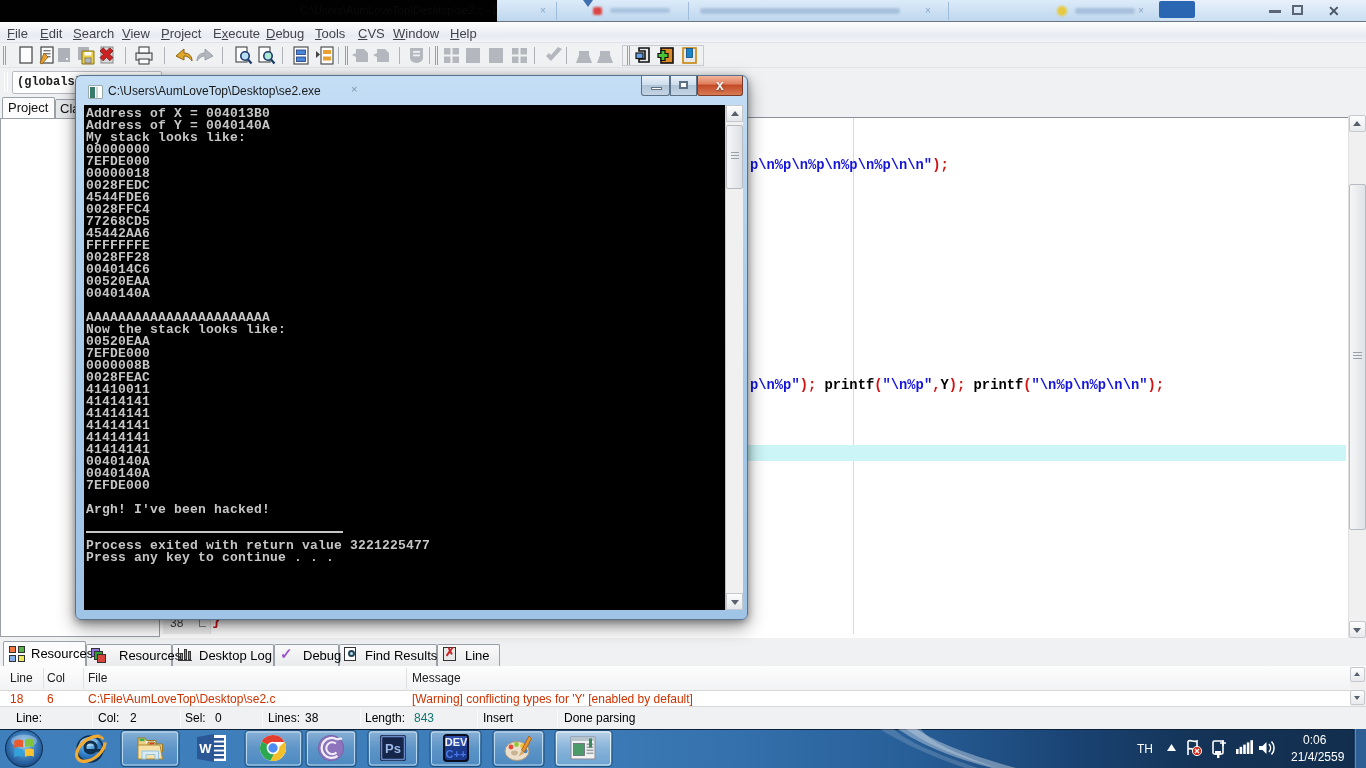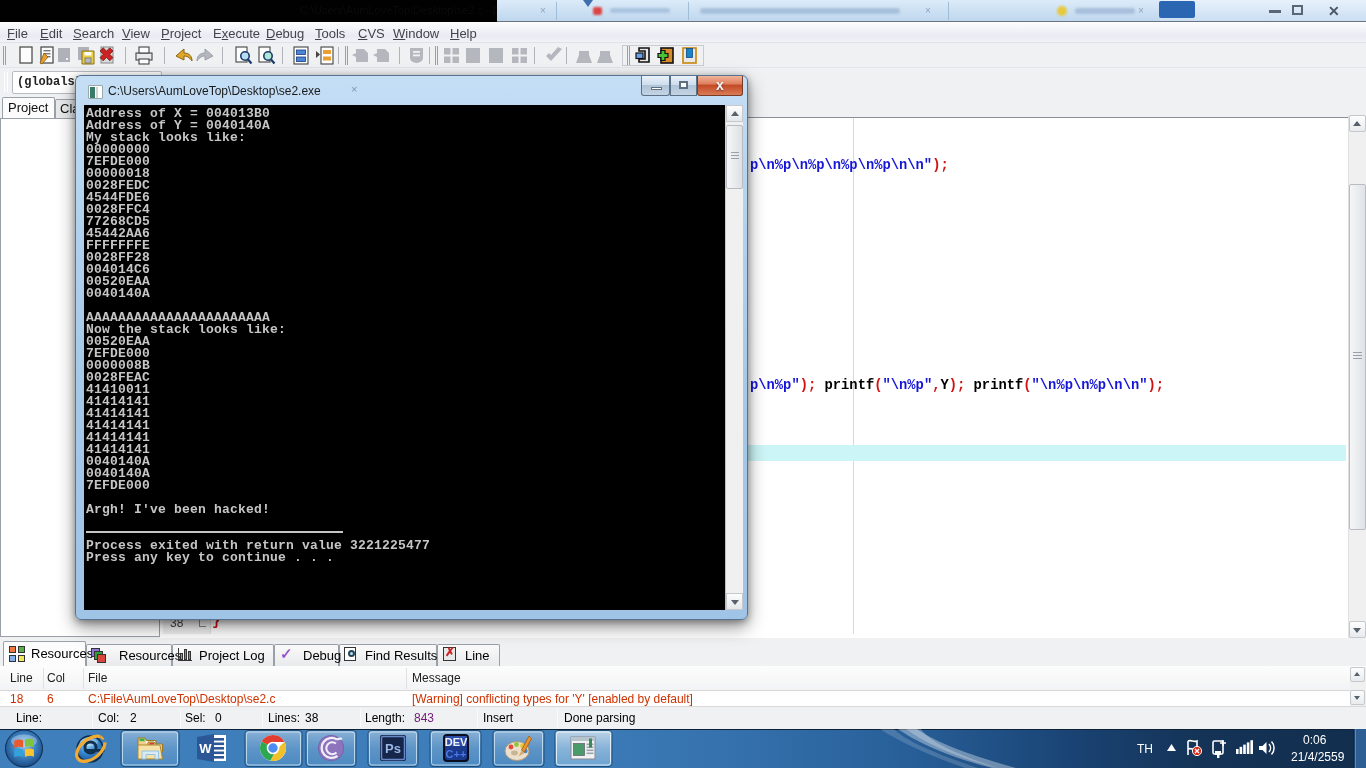--- a/index.html
+++ b/index.html
@@ -202,21 +202,21 @@
 
   <div class="abs" style="left:91px;top:648px;width:9px;height:9px;background:#8f76d6;border:1px solid #333;"></div>
   <div class="abs" style="left:94px;top:651px;width:9px;height:9px;background:#2f9e38;border:1px solid #333;"></div>
   <div class="abs" style="left:97px;top:654px;width:9px;height:9px;background:#d6483e;border:1px solid #333;"></div>
   <div class="abs" style="left:113px;top:648px;font-size:13px;color:#000;margin-left:6px;">Resources</div>
 
   <div class="abs" style="left:178px;top:648px;width:14px;height:13px;border-left:1px solid #333;border-bottom:1px solid #333;"></div>
   <div class="abs" style="left:180px;top:653px;width:3px;height:7px;background:#e2812e;border:1px solid #333;"></div>
   <div class="abs" style="left:184px;top:649px;width:3px;height:11px;background:#6cb52f;border:1px solid #333;"></div>
   <div class="abs" style="left:188px;top:651px;width:3px;height:9px;background:#5b93d6;border:1px solid #333;"></div>
-  <div class="abs" style="left:199px;top:648px;font-size:13px;color:#000;">Project Log</div>
+  <div class="abs" style="left:199px;top:648px;font-size:13px;color:#000;">Desktop Log</div>
 
   <div class="abs" style="left:280px;top:645px;font-size:15px;font-weight:bold;color:#9a55c8;">✓</div>
   <div class="abs" style="left:303px;top:648px;font-size:13px;color:#000;">Debug</div>
 
   <div class="abs" style="left:344px;top:647px;width:12px;height:14px;background:#fff;border:1px solid #333;"></div>
   <div class="abs" style="left:348px;top:650px;width:7px;height:7px;border:2px solid #245;border-radius:50%;background:#bde0f0;"></div>
   <div class="abs" style="left:365px;top:648px;font-size:13px;color:#000;">Find Results</div>
 
   <div class="abs" style="left:443px;top:647px;width:13px;height:14px;background:#e8e8e8;border:1px solid #333;"></div>
   <div class="abs" style="left:445px;top:645px;font-size:12px;font-weight:bold;color:#c22;">✗</div>
@@ -249,21 +249,21 @@
 <div id="statusbar">
   <div class="abs" style="left:16px;top:711px;font-size:12px;color:#000;">Line:</div>
   <div class="abs" style="left:37px;top:737px;font-size:12px;color:#000;">28</div>
   <div class="abs" style="left:98px;top:711px;font-size:12px;color:#000;">Col:</div>
   <div class="abs" style="left:130px;top:711px;font-size:12px;color:#000;">2</div>
   <div class="abs" style="left:185px;top:711px;font-size:12px;color:#000;">Sel:</div>
   <div class="abs" style="left:215px;top:711px;font-size:12px;color:#000;">0</div>
   <div class="abs" style="left:268px;top:711px;font-size:12px;color:#000;">Lines:</div>
   <div class="abs" style="left:305px;top:711px;font-size:12px;color:#000;">38</div>
   <div class="abs" style="left:365px;top:711px;font-size:12px;color:#000;">Length:</div>
-  <div class="abs" style="left:414px;top:711px;font-size:12px;color:#701a75;">843</div>
+  <div class="abs" style="left:414px;top:711px;font-size:12px;color:#0f766e;">843</div>
   <div class="abs" style="left:483px;top:711px;font-size:12px;color:#000;">Insert</div>
   <div class="abs" style="left:564px;top:711px;font-size:12px;color:#000;">Done parsing</div>
   <div class="abs" style="left:92px;top:709px;width:1px;height:18px;background:#c8cacc;border-right:1px solid #fbfbfb;"></div>
   <div class="abs" style="left:180px;top:709px;width:1px;height:18px;background:#c8cacc;border-right:1px solid #fbfbfb;"></div>
   <div class="abs" style="left:262px;top:709px;width:1px;height:18px;background:#c8cacc;border-right:1px solid #fbfbfb;"></div>
   <div class="abs" style="left:360px;top:709px;width:1px;height:18px;background:#c8cacc;border-right:1px solid #fbfbfb;"></div>
   <div class="abs" style="left:477px;top:709px;width:1px;height:18px;background:#c8cacc;border-right:1px solid #fbfbfb;"></div>
   <div class="abs" style="left:557px;top:709px;width:1px;height:18px;background:#c8cacc;border-right:1px solid #fbfbfb;"></div>
 </div>
 

